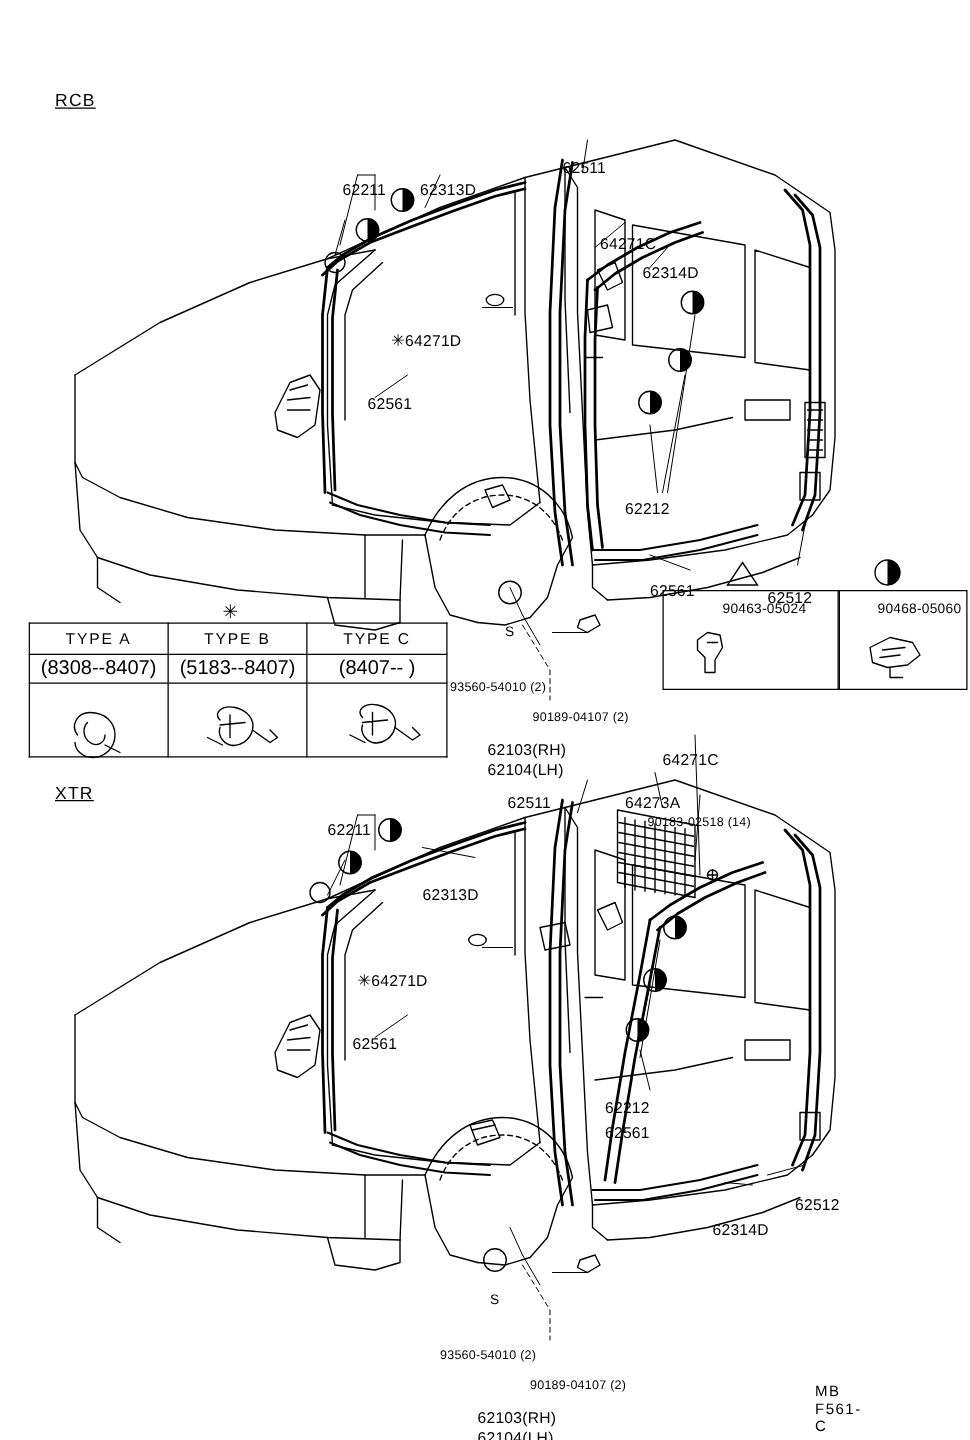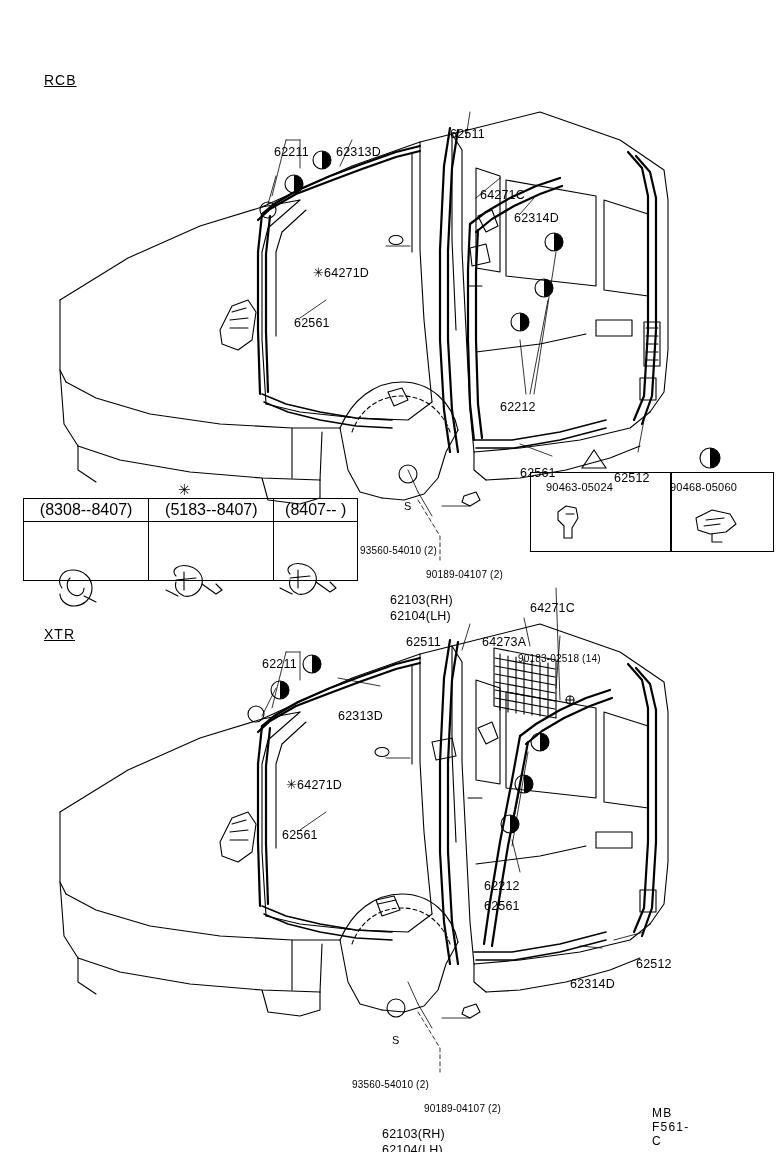--- a/index.html
+++ b/index.html
@@ -76,20 +76,21 @@
   }
   .boxpart {
     position: absolute;
     border: 1px solid #000;
   }
   .cap {
     position: absolute;
     font-size: 11px;
     letter-spacing: 0.2px;
     white-space: nowrap;
+    margin-left: 32px;
   }
   .star {
     font-size: 13px;
     line-height: 1;
   }
 </style>
 </head>
 <body>
 
 <div id="sheet">
@@ -361,36 +362,41 @@
     <polygon points="14,2 26,20 2,20" fill="none" stroke="#000" stroke-width="1.1"></polygon>
   </svg>
   <svg style="position:absolute; left:698px; top:446px; width:24px; height:24px;">
     <circle cx="12" cy="12" r="10" fill="none" stroke="#000" stroke-width="1.1"></circle>
     <path d="M12 2 A10 10 0 0 1 12 22 Z" fill="#000"></path>
   </svg>
 
   <div class="star" style="position:absolute; left:178px; top:482px; font-size:15px;">✳</div>
   <table class="tbl" style="left:23px; top:498px; width:335px;">
     <tbody>
+        <tr>
+      <td class="hdr" style="width:111px;">TYPE  A</td>
+      <td class="hdr" style="width:112px;">TYPE  B</td>
+      <td class="hdr" style="width:112px;">TYPE  C</td>
+    </tr>
     <tr>
       <td class="rng">(8308--8407)</td>
       <td class="rng">(5183--8407)</td>
       <td class="rng">(8407--      )</td>
     </tr>
     <tr>
       <td class="pic"></td>
       <td class="pic"></td>
       <td class="pic"></td>
     </tr>
   </tbody>
     </table>
 
   <div class="lbl" style="left:262px; top:624px;">62211</div>
   <div class="lbl" style="left:406px; top:602px;">62511</div>
-  <div class="lbl" style="left:482px; top:602px;">64273A</div>
+  <div class="lbl" style="left:500px; top:602px;">64273A</div>
   <div class="lbl" style="left:530px; top:568px;">64271C</div>
   <div class="lbl small" style="left:518px; top:620px;">90183-02518  (14)</div>
   <div class="lbl" style="left:338px; top:676px;">62313D</div>
   <div class="lbl" style="left:286px; top:745px;"><span class="star">✳</span><span>64271D</span></div>
   <div class="lbl" style="left:282px; top:795px;">62561</div>
   <div class="lbl" style="left:484px; top:846px;">62212</div>
   <div class="lbl" style="left:484px; top:866px;">62561</div>
   <div class="lbl" style="left:636px; top:924px;">62512</div>
   <div class="lbl" style="left:570px; top:944px;">62314D</div>
 

